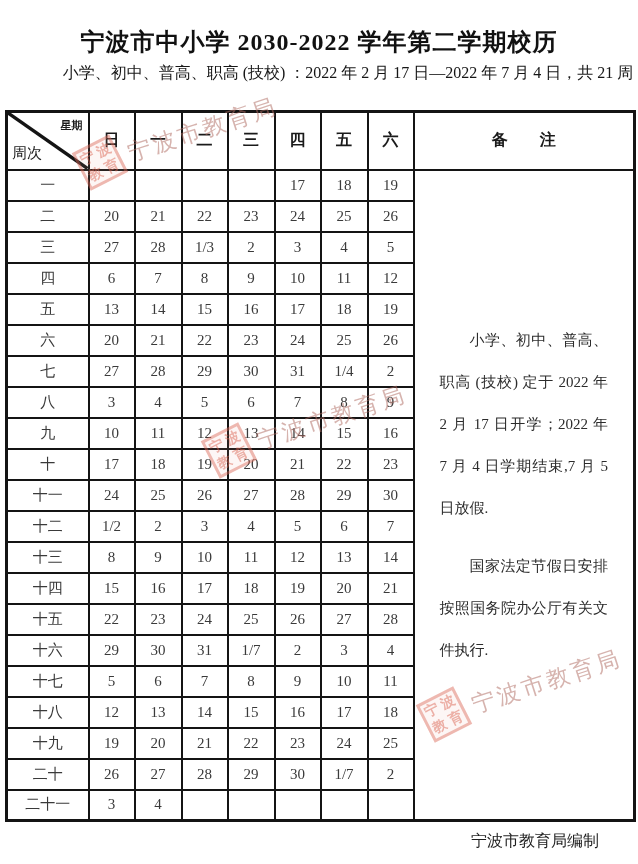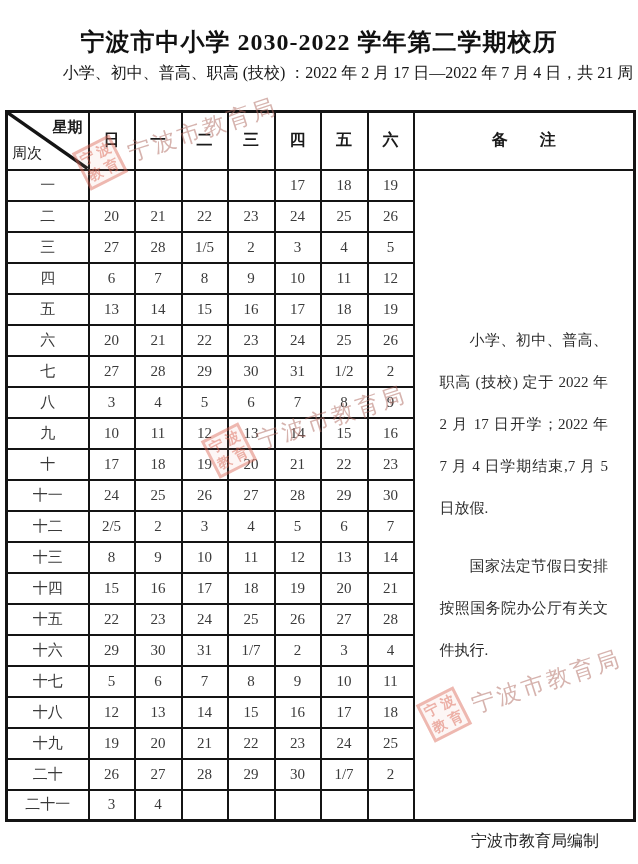--- a/index.html
+++ b/index.html
@@ -30,21 +30,21 @@
     border:2px solid #141414;
     text-align:center; vertical-align:middle;
     padding:0; overflow:hidden;
     font-size:15px; font-weight:normal; color:#3a3a3a;
   }
   .cal thead tr { height:58px; }
   .cal tbody tr { height:31px; }
 
   .corner { position:relative; }
   .corner svg { position:absolute; left:0; top:0; width:100%; height:100%; }
-  .corner .xq { position:absolute; top:5px; right:5px; font-size:15px; font-weight:bold; color:#1a1a1a; }
+  .corner .xq { position:absolute; top:5px; right:5px; font-size:11px; font-weight:bold; color:#1a1a1a; }
   .corner .zc { position:absolute; bottom:6px; left:4px; font-size:15px; font-weight:normal; color:#1a1a1a; }
 
   .day-h { font-weight:bold !important; font-size:16px !important; color:#1a1a1a !important; }
   .week-label { font-size:15px; color:#3a3a3a; font-weight:normal !important; }
 
   .remarks-cell {
     vertical-align:middle !important;
     padding:0 9px !important;
     text-align:justify !important;
   }
@@ -141,21 +141,21 @@
           <td>22</td>
           <td>23</td>
           <td>24</td>
           <td>25</td>
           <td>26</td>
         </tr>
         <tr>
           <th class="week-label">三</th>
           <td>27</td>
           <td>28</td>
-          <td>1/5</td>
+          <td>1/3</td>
           <td>2</td>
           <td>3</td>
           <td>4</td>
           <td>5</td>
         </tr>
         <tr>
           <th class="week-label">四</th>
           <td>6</td>
           <td>7</td>
           <td>8</td>
@@ -184,21 +184,21 @@
           <td>25</td>
           <td>26</td>
         </tr>
         <tr>
           <th class="week-label">七</th>
           <td>27</td>
           <td>28</td>
           <td>29</td>
           <td>30</td>
           <td>31</td>
-          <td>1/2</td>
+          <td>1/4</td>
           <td>2</td>
         </tr>
         <tr>
           <th class="week-label">八</th>
           <td>3</td>
           <td>4</td>
           <td>5</td>
           <td>6</td>
           <td>7</td>
           <td>8</td>
@@ -229,21 +229,21 @@
           <td>24</td>
           <td>25</td>
           <td>26</td>
           <td>27</td>
           <td>28</td>
           <td>29</td>
           <td>30</td>
         </tr>
         <tr>
           <th class="week-label">十二</th>
-          <td>2/5</td>
+          <td>1/2</td>
           <td>2</td>
           <td>3</td>
           <td>4</td>
           <td>5</td>
           <td>6</td>
           <td>7</td>
         </tr>
         <tr>
           <th class="week-label">十三</th>
           <td>8</td>

